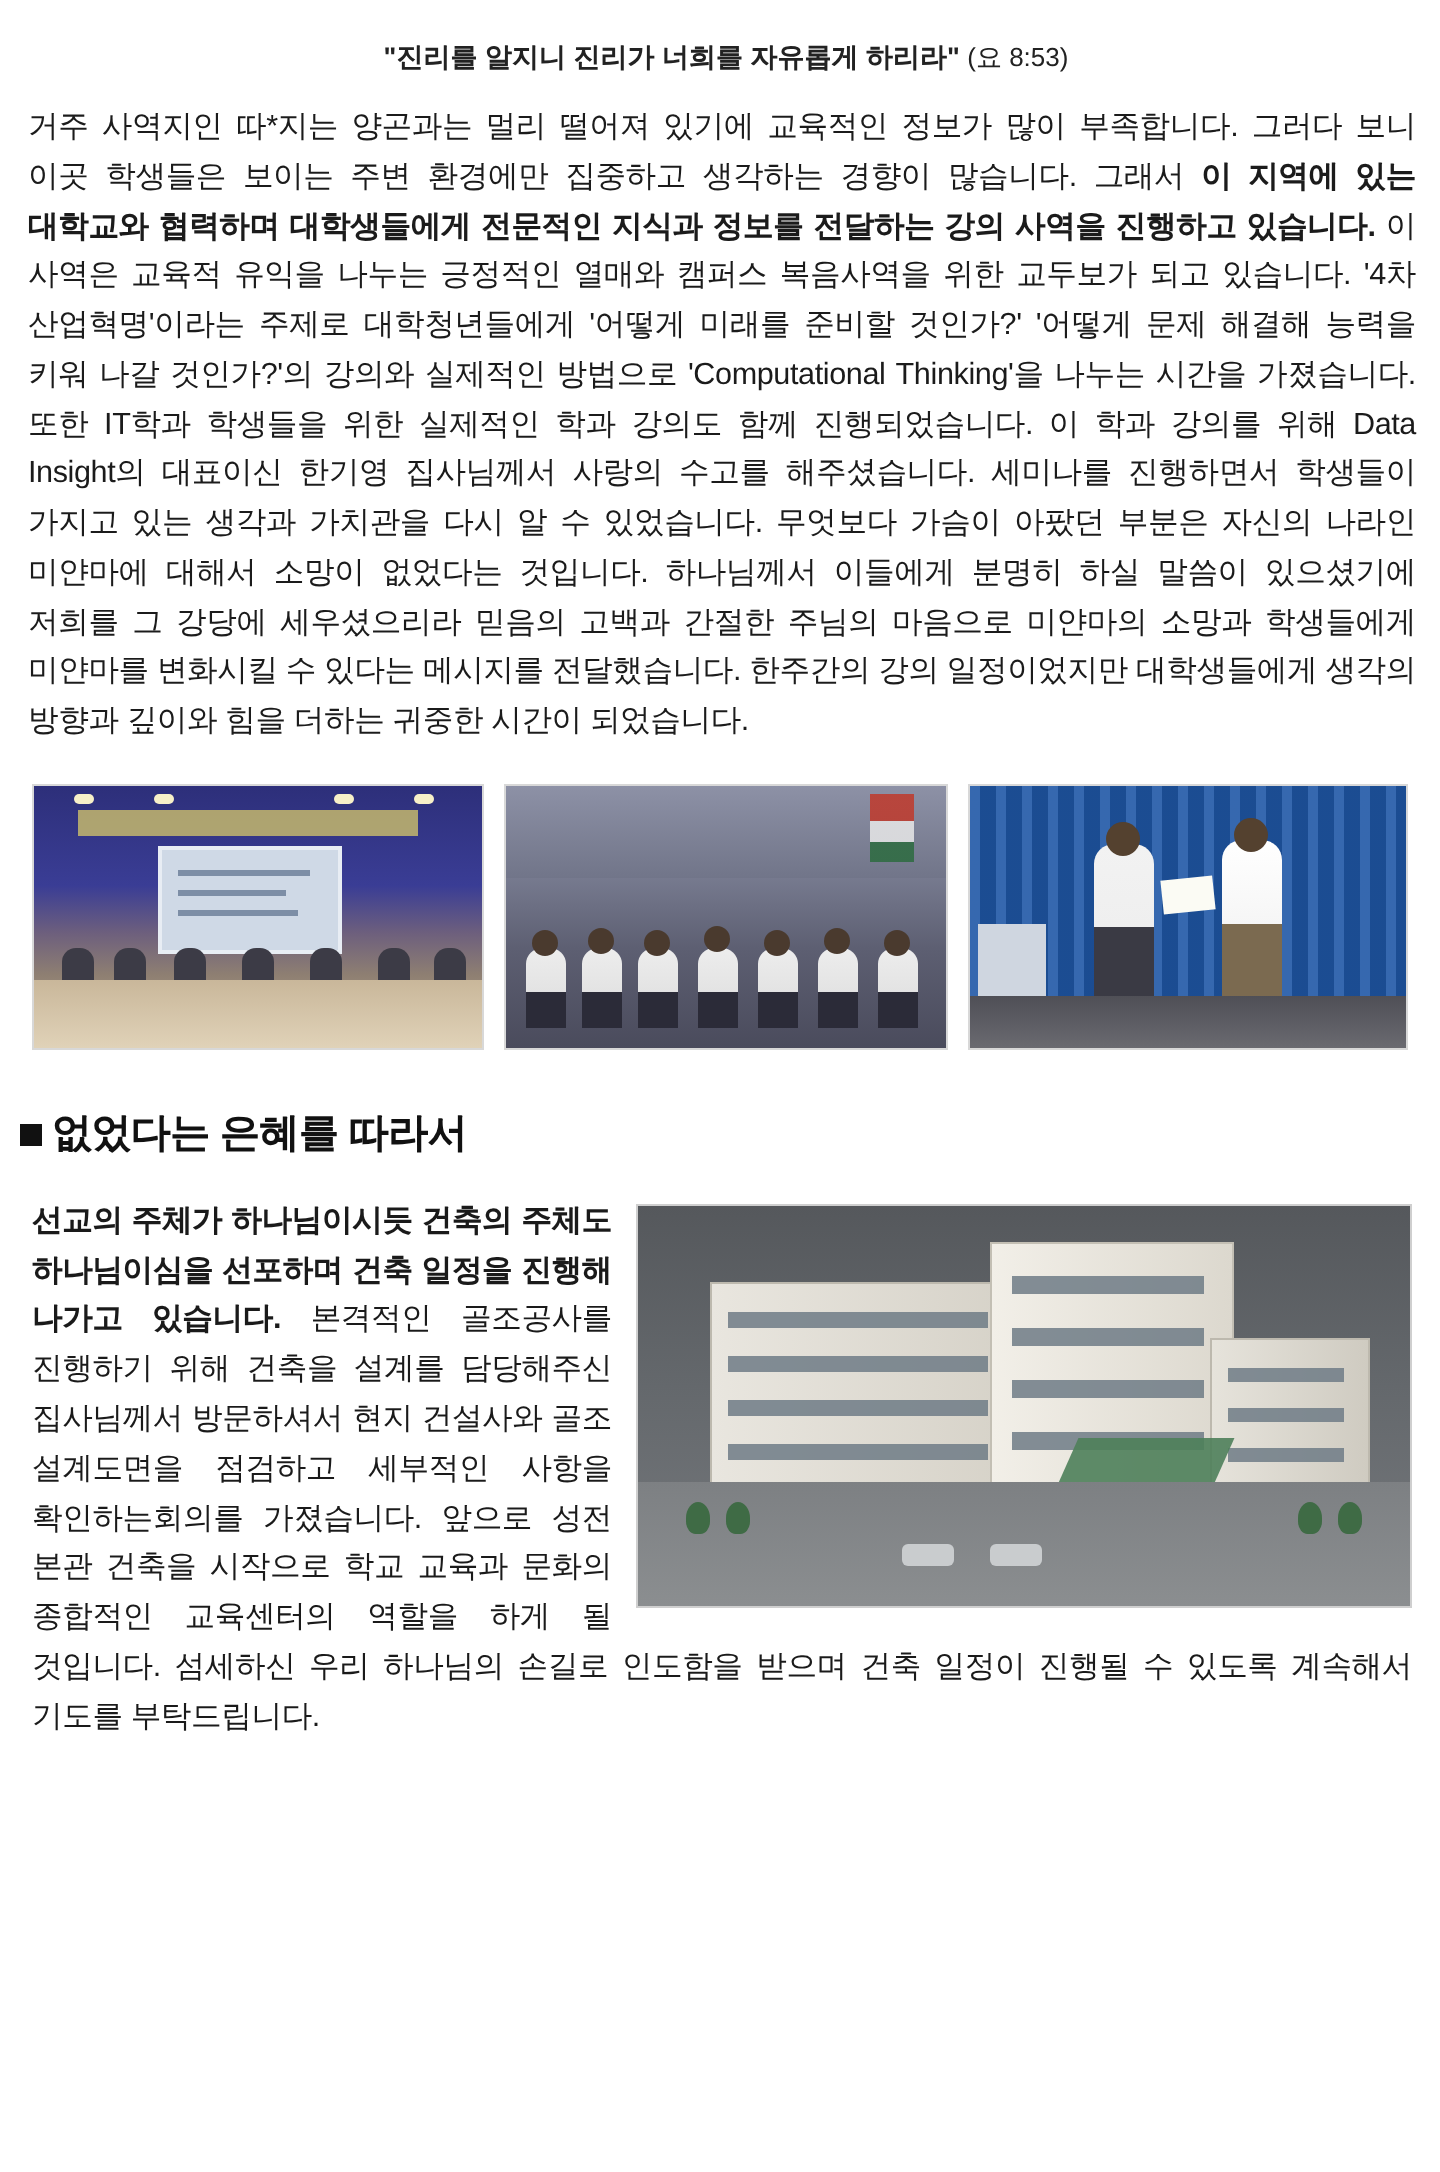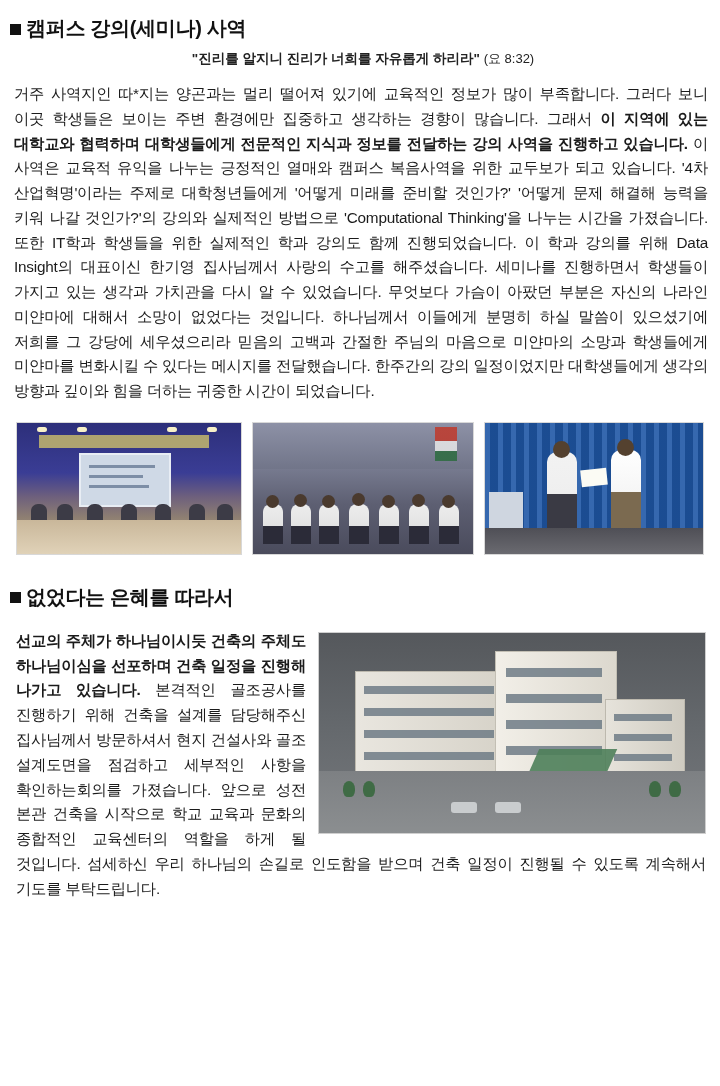--- a/index.html
+++ b/index.html
@@ -251,28 +251,24 @@
   }
   .clearfix::after { content: ""; display: block; clear: both; }
 </style>
 </head>
 <body>
 
 <div class="page">
 
   <div>
 
-    <div class="section-heading">
-      <span class="heading-bullet"></span>
-      <span>캠퍼스 강의(세미나) 사역</span>
-    </div>
 
     <div class="verse">
       <span>"진리를 알지니 진리가 너희를 자유롭게 하리라"</span>
-      <span class="ref">(요 8:32)</span>
+      <span class="ref">(요 8:53)</span>
     </div>
 
     <p class="body-text">
       <span>거주 사역지인 따*지는 양곤과는 멀리 떨어져 있기에 교육적인 정보가 많이 부족합니다. 그러다 보니 이곳 학생들은 보이는 주변 환경에만 집중하고 생각하는 경향이 많습니다. 그래서 </span><b>이 지역에 있는 대학교와 협력하며 대학생들에게 전문적인 지식과 정보를 전달하는 강의 사역을 진행하고 있습니다.</b><span> 이 사역은 교육적 유익을 나누는 긍정적인 열매와 캠퍼스 복음사역을 위한 교두보가 되고 있습니다. '4차 산업혁명'이라는 주제로 대학청년들에게 '어떻게 미래를 준비할 것인가?' '어떻게 문제 해결해 능력을 키워 나갈 것인가?'의 강의와 실제적인 방법으로 'Computational Thinking'을 나누는 시간을 가졌습니다. 또한 IT학과 학생들을 위한 실제적인 학과 강의도 함께 진행되었습니다. 이 학과 강의를 위해 Data Insight의 대표이신 한기영 집사님께서 사랑의 수고를 해주셨습니다. 세미나를 진행하면서 학생들이 가지고 있는 생각과 가치관을 다시 알 수 있었습니다. 무엇보다 가슴이 아팠던 부분은 자신의 나라인 미얀마에 대해서 소망이 없었다는 것입니다. 하나님께서 이들에게 분명히 하실 말씀이 있으셨기에 저희를 그 강당에 세우셨으리라 믿음의 고백과 간절한 주님의 마음으로 미얀마의 소망과 학생들에게 미얀마를 변화시킬 수 있다는 메시지를 전달했습니다. 한주간의 강의 일정이었지만 대학생들에게 생각의 방향과 깊이와 힘을 더하는 귀중한 시간이 되었습니다.</span>
     </p>
 
     <div class="photo-row">
 
       <div class="photo p1">
         <div class="bg"></div>

